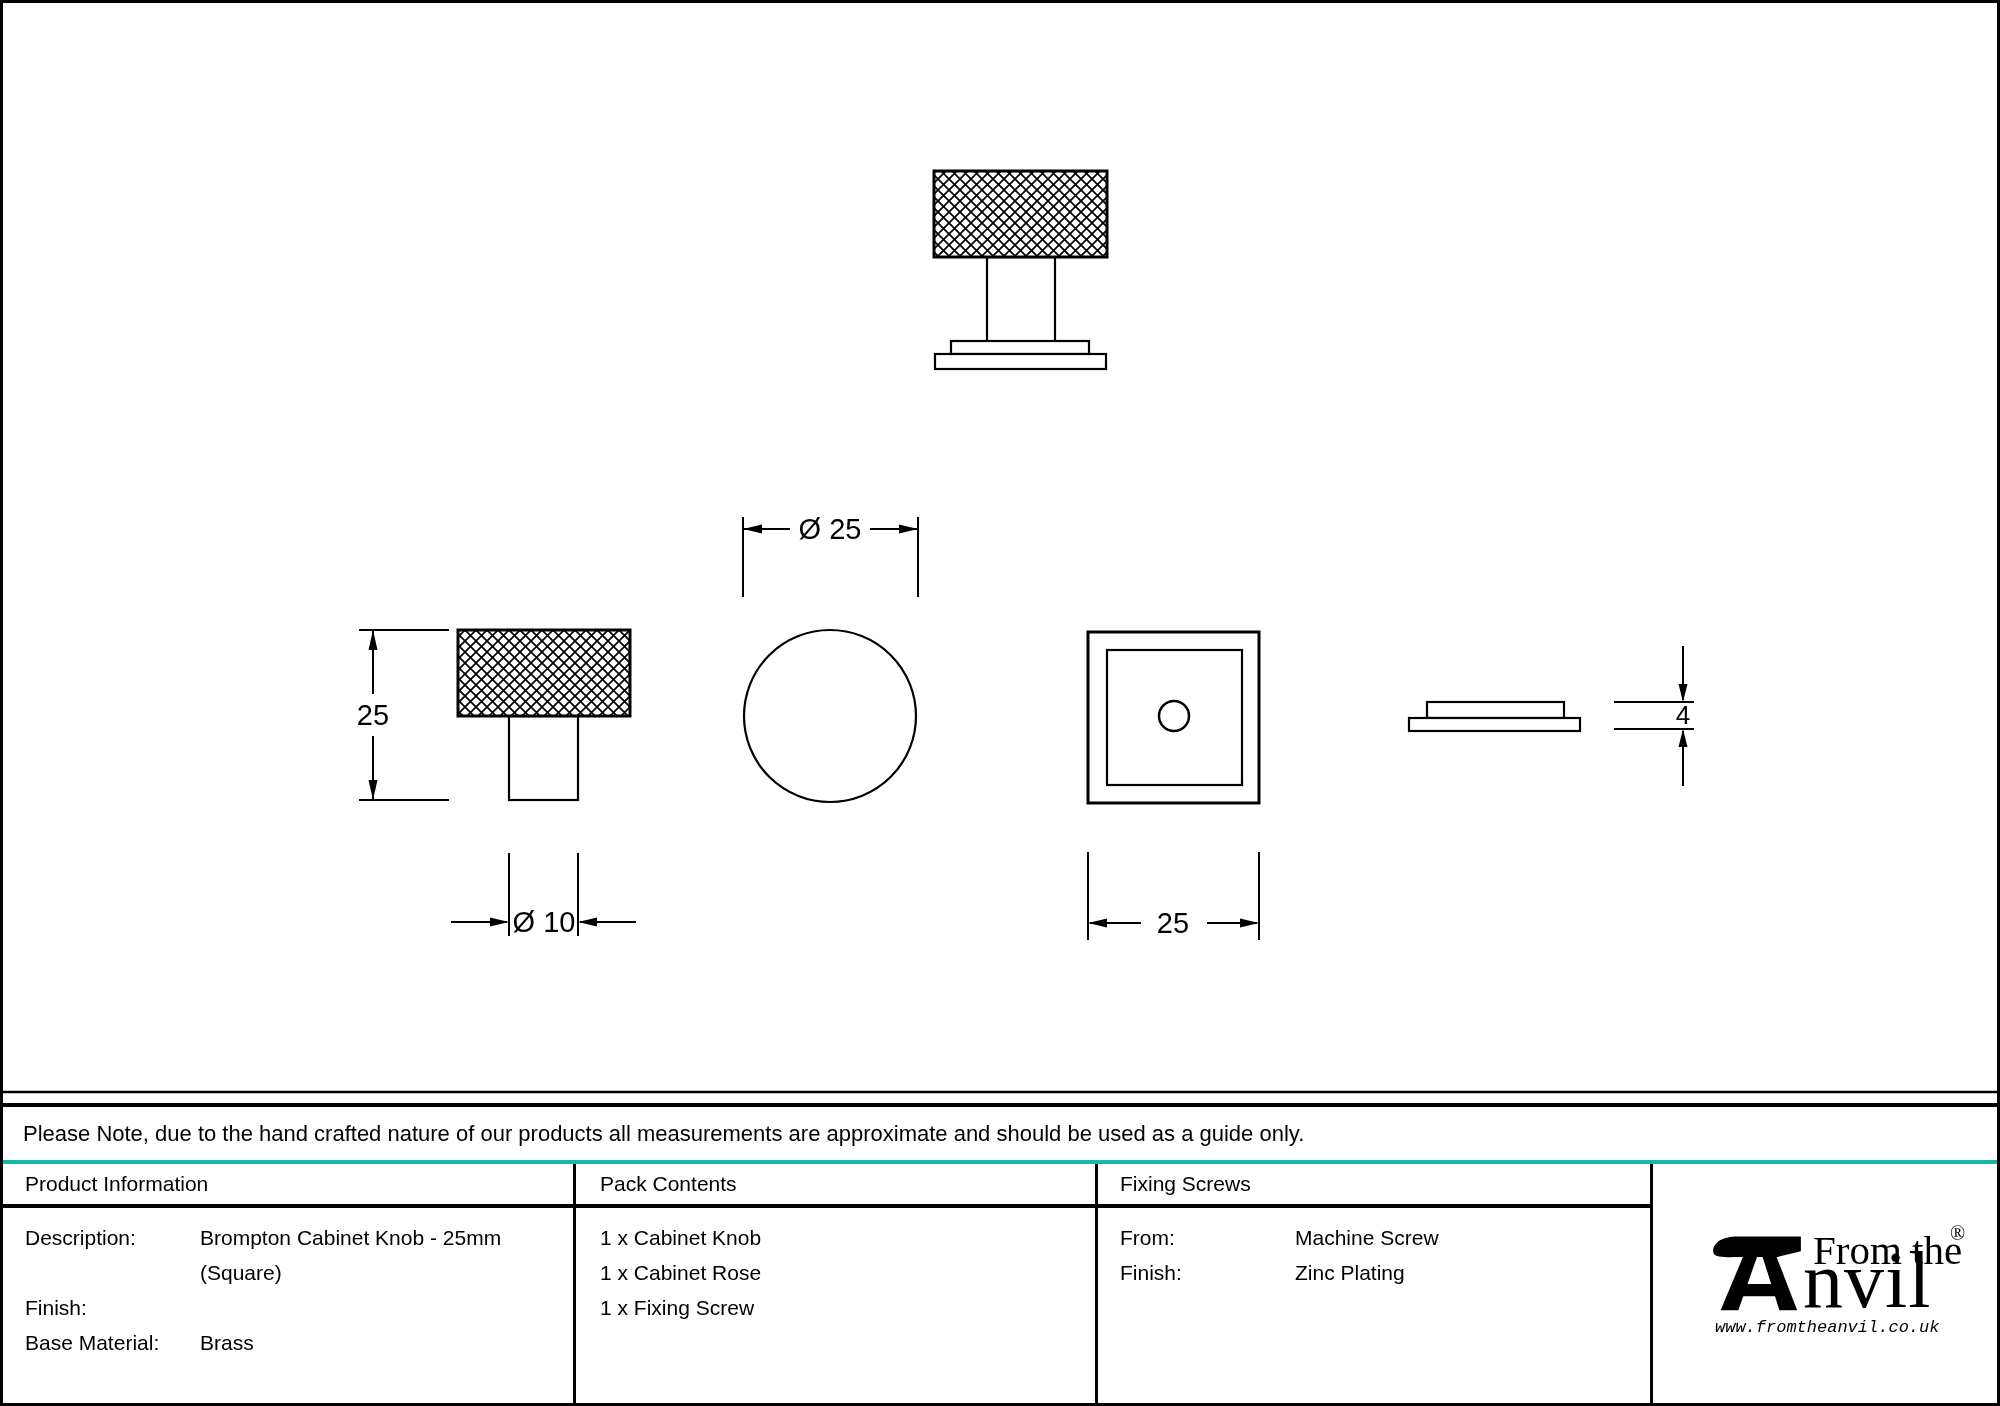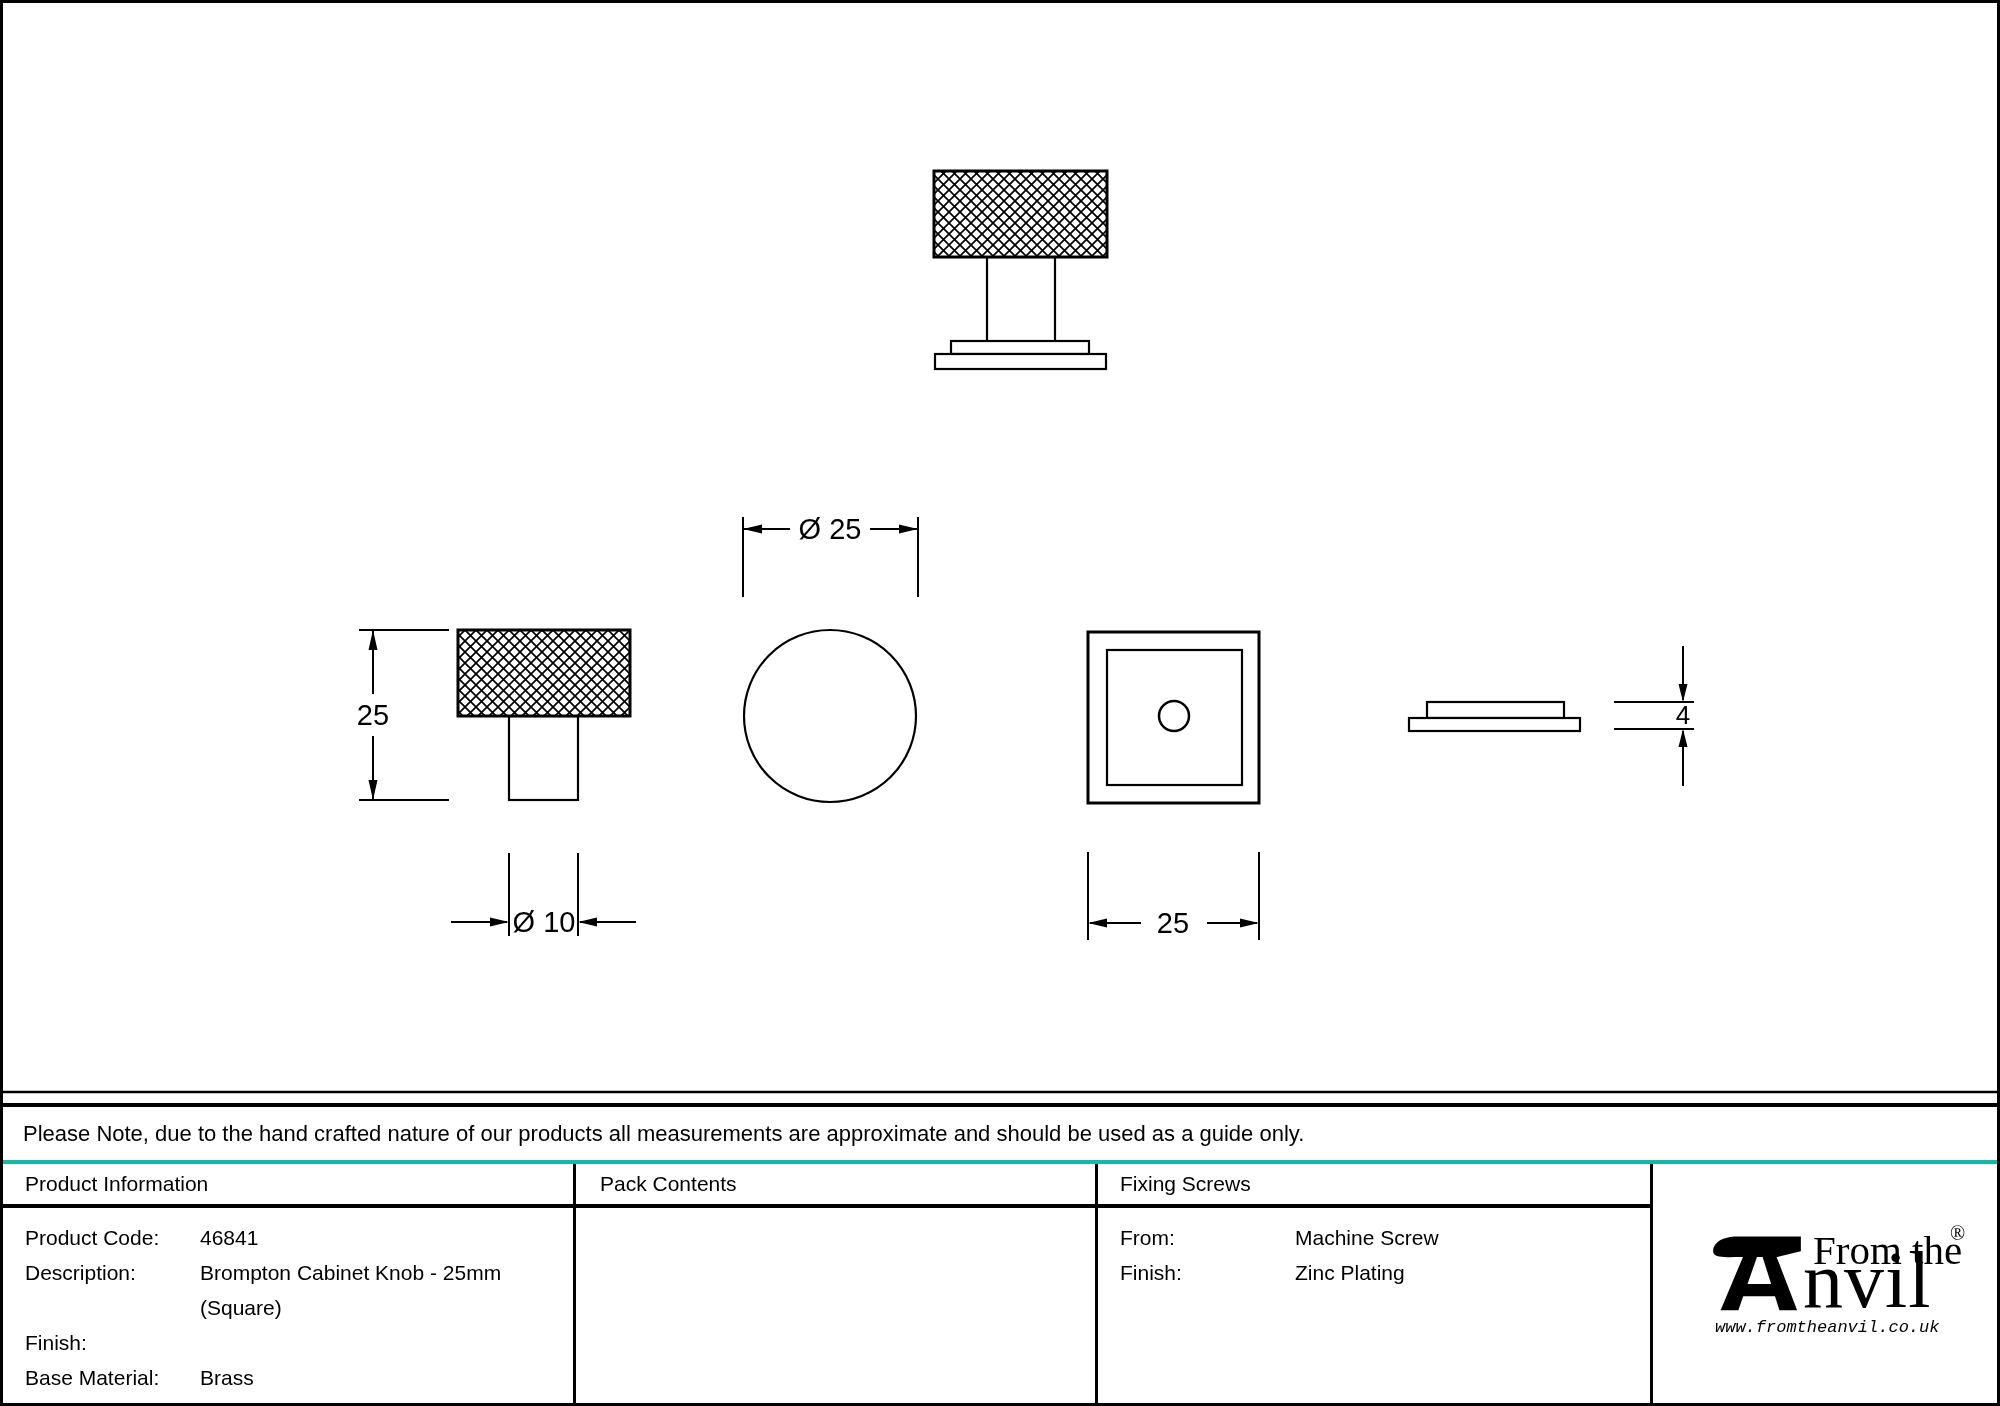--- a/index.html
+++ b/index.html
@@ -126,37 +126,38 @@
   <div class="spec-table">
 
     <div class="vline" style="left:570px"></div>
     <div class="vline" style="left:1092px"></div>
     <div class="vline" style="left:1647px"></div>
     <div class="header-sep"></div>
 
     <div class="col-header" style="left:22px">Product Information</div>
     <div class="col-body" style="left:22px;width:545px">
       <div class="kv-row">
-        <span class="kv-label">Product Code:</span>
-        <span class="kv-value">46841</span>
-      </div>
-      <div class="kv-row">
         <span class="kv-label">Description:</span>
         <span class="kv-value">Brompton Cabinet Knob - 25mm (Square)</span>
       </div>
       <div class="kv-row">
         <span class="kv-label">Finish:</span>
       </div>
       <div class="kv-row">
         <span class="kv-label">Base Material:</span>
         <span class="kv-value">Brass</span>
       </div>
     </div>
 
     <div class="col-header" style="left:597px">Pack Contents</div>
+    <div class="col-body" style="left:597px;width:470px">
+      <div class="pack-item">1 x Cabinet Knob</div>
+      <div class="pack-item">1 x Cabinet Rose</div>
+      <div class="pack-item">1 x Fixing Screw</div>
+    </div>
 
     <div class="col-header" style="left:1117px">Fixing Screws</div>
     <div class="col-body" style="left:1117px;width:510px">
       <div class="kv-row">
         <span class="kv-label">From:</span>
         <span class="kv-value-fix">Machine Screw</span>
       </div>
       <div class="kv-row">
         <span class="kv-label">Finish:</span>
         <span class="kv-value-fix">Zinc Plating</span>

